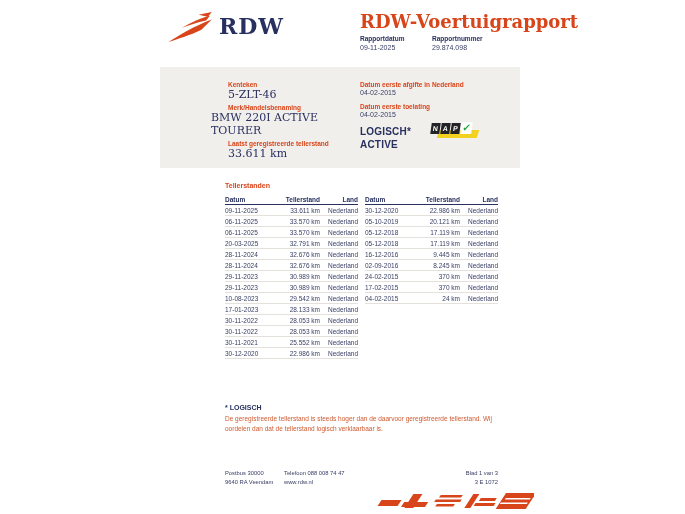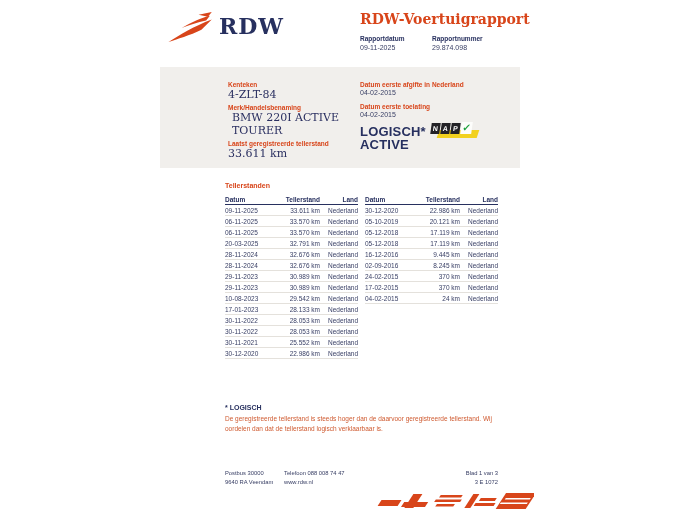--- a/index.html
+++ b/index.html
@@ -7,29 +7,29 @@
     width:685px;height:514px;position:relative;background:#ffffff;overflow:hidden;
     font-family:"Liberation Sans",sans-serif;color:#2b3061;
     -webkit-font-smoothing:antialiased;
   }
   .abs{position:absolute;}
 
   
   .logo-text{left:219px;top:13px;font-family:"DejaVu Serif",serif;font-weight:600;
     font-size:22px;color:#27305f;letter-spacing:1px;}
   .doc-title{left:360px;top:11px;font-family:"DejaVu Serif",serif;font-weight:700;
-    font-size:14px;color:#d8451a;}
+    font-size:18px;color:#d8451a;}
   .meta-label{font-size:6.5px;font-weight:700;color:#27305f;}
   .meta-value{font-size:7px;color:#3a4066;}
 
   
   .panel{left:160px;top:67px;width:360px;height:101px;background:#f1efec;}
   .lbl-o{font-size:6.5px;font-weight:700;color:#d8451a;}
   .val-serif{font-family:"DejaVu Serif",serif;font-size:11px;color:#2b3061;line-height:13px;}
-  .oordeel{font-size:13px;font-weight:800;color:#27305f;line-height:13px;letter-spacing:.2px;}
+  .oordeel{font-size:10px;font-weight:800;color:#27305f;line-height:13px;letter-spacing:.2px;}
 
   
   .nap{left:431px;top:122px;width:48px;height:19px;}
   .nap-yellow{position:absolute;left:7px;top:8px;width:40px;height:8px;background:#f2d11f;
     transform:skewX(-18deg);}
   .nap-sq{position:absolute;top:1px;width:9px;height:11px;background:#232226;color:#fff;
     font-size:7px;font-weight:700;text-align:center;line-height:11px;transform:skewX(-8deg);}
   .nap-check{position:absolute;left:30px;top:0;width:11px;height:12px;background:#fdfdfb;
     color:#1ea13c;font-size:10px;font-weight:900;text-align:center;line-height:12px;
     transform:skewX(-8deg);}
@@ -73,24 +73,24 @@
 <div class="abs doc-title">RDW-Voertuigrapport</div>
 
 <div class="abs meta-label" style="left:360px;top:35px">Rapportdatum</div>
 <div class="abs meta-value" style="left:360px;top:44px">09-11-2025</div>
 <div class="abs meta-label" style="left:432px;top:35px">Rapportnummer</div>
 <div class="abs meta-value" style="left:432px;top:44px">29.874.098</div>
 
 <div class="abs panel"></div>
 
 <div class="abs lbl-o" style="left:228px;top:81px">Kenteken</div>
-<div class="abs val-serif" style="left:228px;top:88px">4-ZLT-84</div>
+<div class="abs val-serif" style="left:228px;top:88px">5-ZLT-46</div>
 
 <div class="abs lbl-o" style="left:228px;top:104px">Merk/Handelsbenaming</div>
-<div class="abs val-serif" style="left:232px;top:111px;width:120px">BMW 220I ACTIVE TOURER</div>
+<div class="abs val-serif" style="left:211px;top:111px;width:120px">BMW 220I ACTIVE TOURER</div>
 
 <div class="abs lbl-o" style="left:228px;top:140px">Laatst geregistreerde tellerstand</div>
 <div class="abs val-serif" style="left:228px;top:147px">33.611 km</div>
 
 <div class="abs lbl-o" style="left:360px;top:81px">Datum eerste afgifte in Nederland</div>
 <div class="abs meta-value" style="left:360px;top:89px">04-02-2015</div>
 
 <div class="abs lbl-o" style="left:360px;top:103px">Datum eerste toelating</div>
 <div class="abs meta-value" style="left:360px;top:111px">04-02-2015</div>
 

